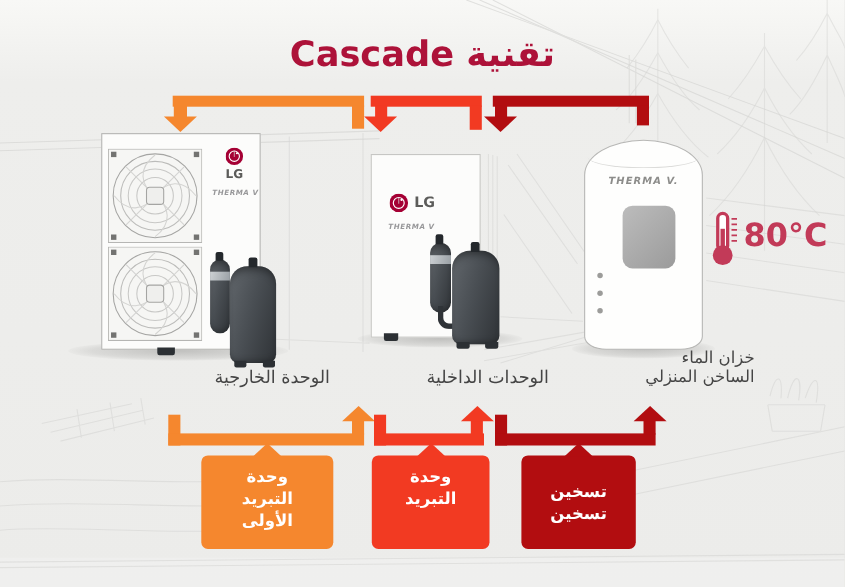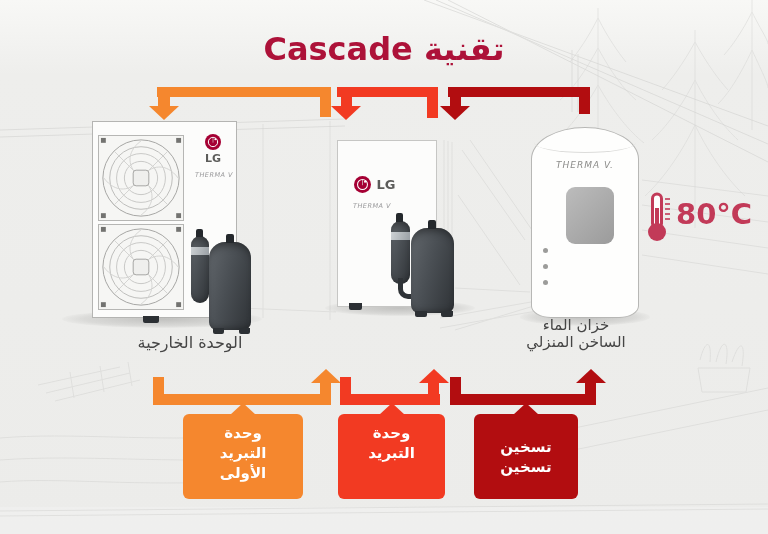--- a/index.html
+++ b/index.html
@@ -20,33 +20,33 @@
   .head-down.o{border-top-color:var(--orange,#f5872e);}
   .head-down.r{border-top-color:var(--red,#f23a22);}
   .head-down.d{border-top-color:var(--dark-red,#b20d10);}
   .head-up{width:0;height:0;border-left:15px solid transparent;border-right:15px solid transparent;border-bottom:14px solid #000;}
   .head-up.o{border-bottom-color:var(--orange,#f5872e);}
   .head-up.r{border-bottom-color:var(--red,#f23a22);}
   .head-up.d{border-bottom-color:var(--dark-red,#b20d10);}
   
   .title{position:absolute;left:0;top:30px;width:768px;text-align:center;direction:rtl;
     font-size:32px;font-weight:600;color:var(--title-red,#ad1239);letter-spacing:0;}
-  .unit-label{position:absolute;direction:rtl;text-align:center;color:var(--label-gray,#454545);
+  .unit-label{position:absolute;direction:rtl;color:var(--label-gray,#454545);
     font-size:16px;font-weight:500;line-height:17px;}
   
   .unit-body{position:absolute;background:#fcfcfb;border:1px solid #b4b4b2;box-sizing:border-box;}
   .shadow{position:absolute;border-radius:50%;
     background:radial-gradient(ellipse at center, rgba(120,120,118,.38) 0%, rgba(120,120,118,.16) 55%, rgba(120,120,118,0) 75%);}
   .cyl{position:absolute;background:linear-gradient(105deg,#62676c 0%,#4a4f54 45%,#34383c 90%);
     box-shadow:inset 0 8px 8px -5px rgba(0,0,0,.45), inset 0 -6px 6px -4px rgba(0,0,0,.3);}
   .nipple{position:absolute;background:#24282c;border-radius:2px 2px 0 0;}
   .band{position:absolute;background:linear-gradient(105deg,#cdd1d4,#9aa0a5);}
   .foot{position:absolute;background:#2c3034;border-radius:0 0 2px 2px;}
   .lg-word{position:absolute;text-align:center;font-weight:bold;color:#5c5c5a;}
-  .therma{position:absolute;font-style:italic;font-weight:normal;color:#98989a;letter-spacing:.5px;}
+  .therma{position:absolute;font-style:italic;font-weight:bold;color:#98989a;letter-spacing:.5px;}
   
   .tank-seam{position:absolute;border-bottom:1.5px solid #dcdcda;border-radius:50%;}
   .tank-panel{position:absolute;border-radius:9px;background:linear-gradient(135deg,#bcbcbc,#9b9b9b);}
   .dot{position:absolute;width:5px;height:5px;border-radius:50%;background:#9c9c9a;}
   
   .temp-value{position:absolute;font-size:29px;font-weight:700;color:var(--crimson,#c23a58);}
   
   .step{position:absolute;border-radius:6px;color:#fff;text-align:center;direction:rtl;
     font-weight:bold;font-size:15px;line-height:20px;padding-top:9px;box-sizing:border-box;}
   .step.center{display:flex;flex-direction:column;justify-content:center;padding-top:0;}
@@ -226,20 +226,21 @@
           <line x1="21" y1="13" x2="26" y2="13"></line>
         <line x1="21" y1="18" x2="26" y2="18"></line>
           <line x1="21" y1="23" x2="26" y2="23"></line>
         <line x1="21" y1="28" x2="26" y2="28"></line>
       </g>
     </svg>
     <div class="temp-value" style="left:676px;top:197px">80°C</div>
   </div>
 
   <div class="unit-label" style="left:80px;top:334px;width:220px">الوحدة الخارجية</div>
+  <div class="unit-label" style="left:279px;top:334px;width:220px">الوحدات الداخلية</div>
   <div class="unit-label" style="left:466px;top:317px;width:220px;font-size:15px">
     <div>خزان الماء</div>
     <div>الساخن المنزلي</div>
   </div>
 
   <div>
     <div class="abs fill-orange" style="left:153px;top:377px;width:11px;height:28px"></div>
     <div class="abs fill-orange" style="left:153px;top:394px;width:178px;height:11px"></div>
     <div class="abs fill-orange" style="left:320px;top:381px;width:11px;height:14px"></div>
     <div class="abs head-up o" style="left:311px;top:369px"></div>

